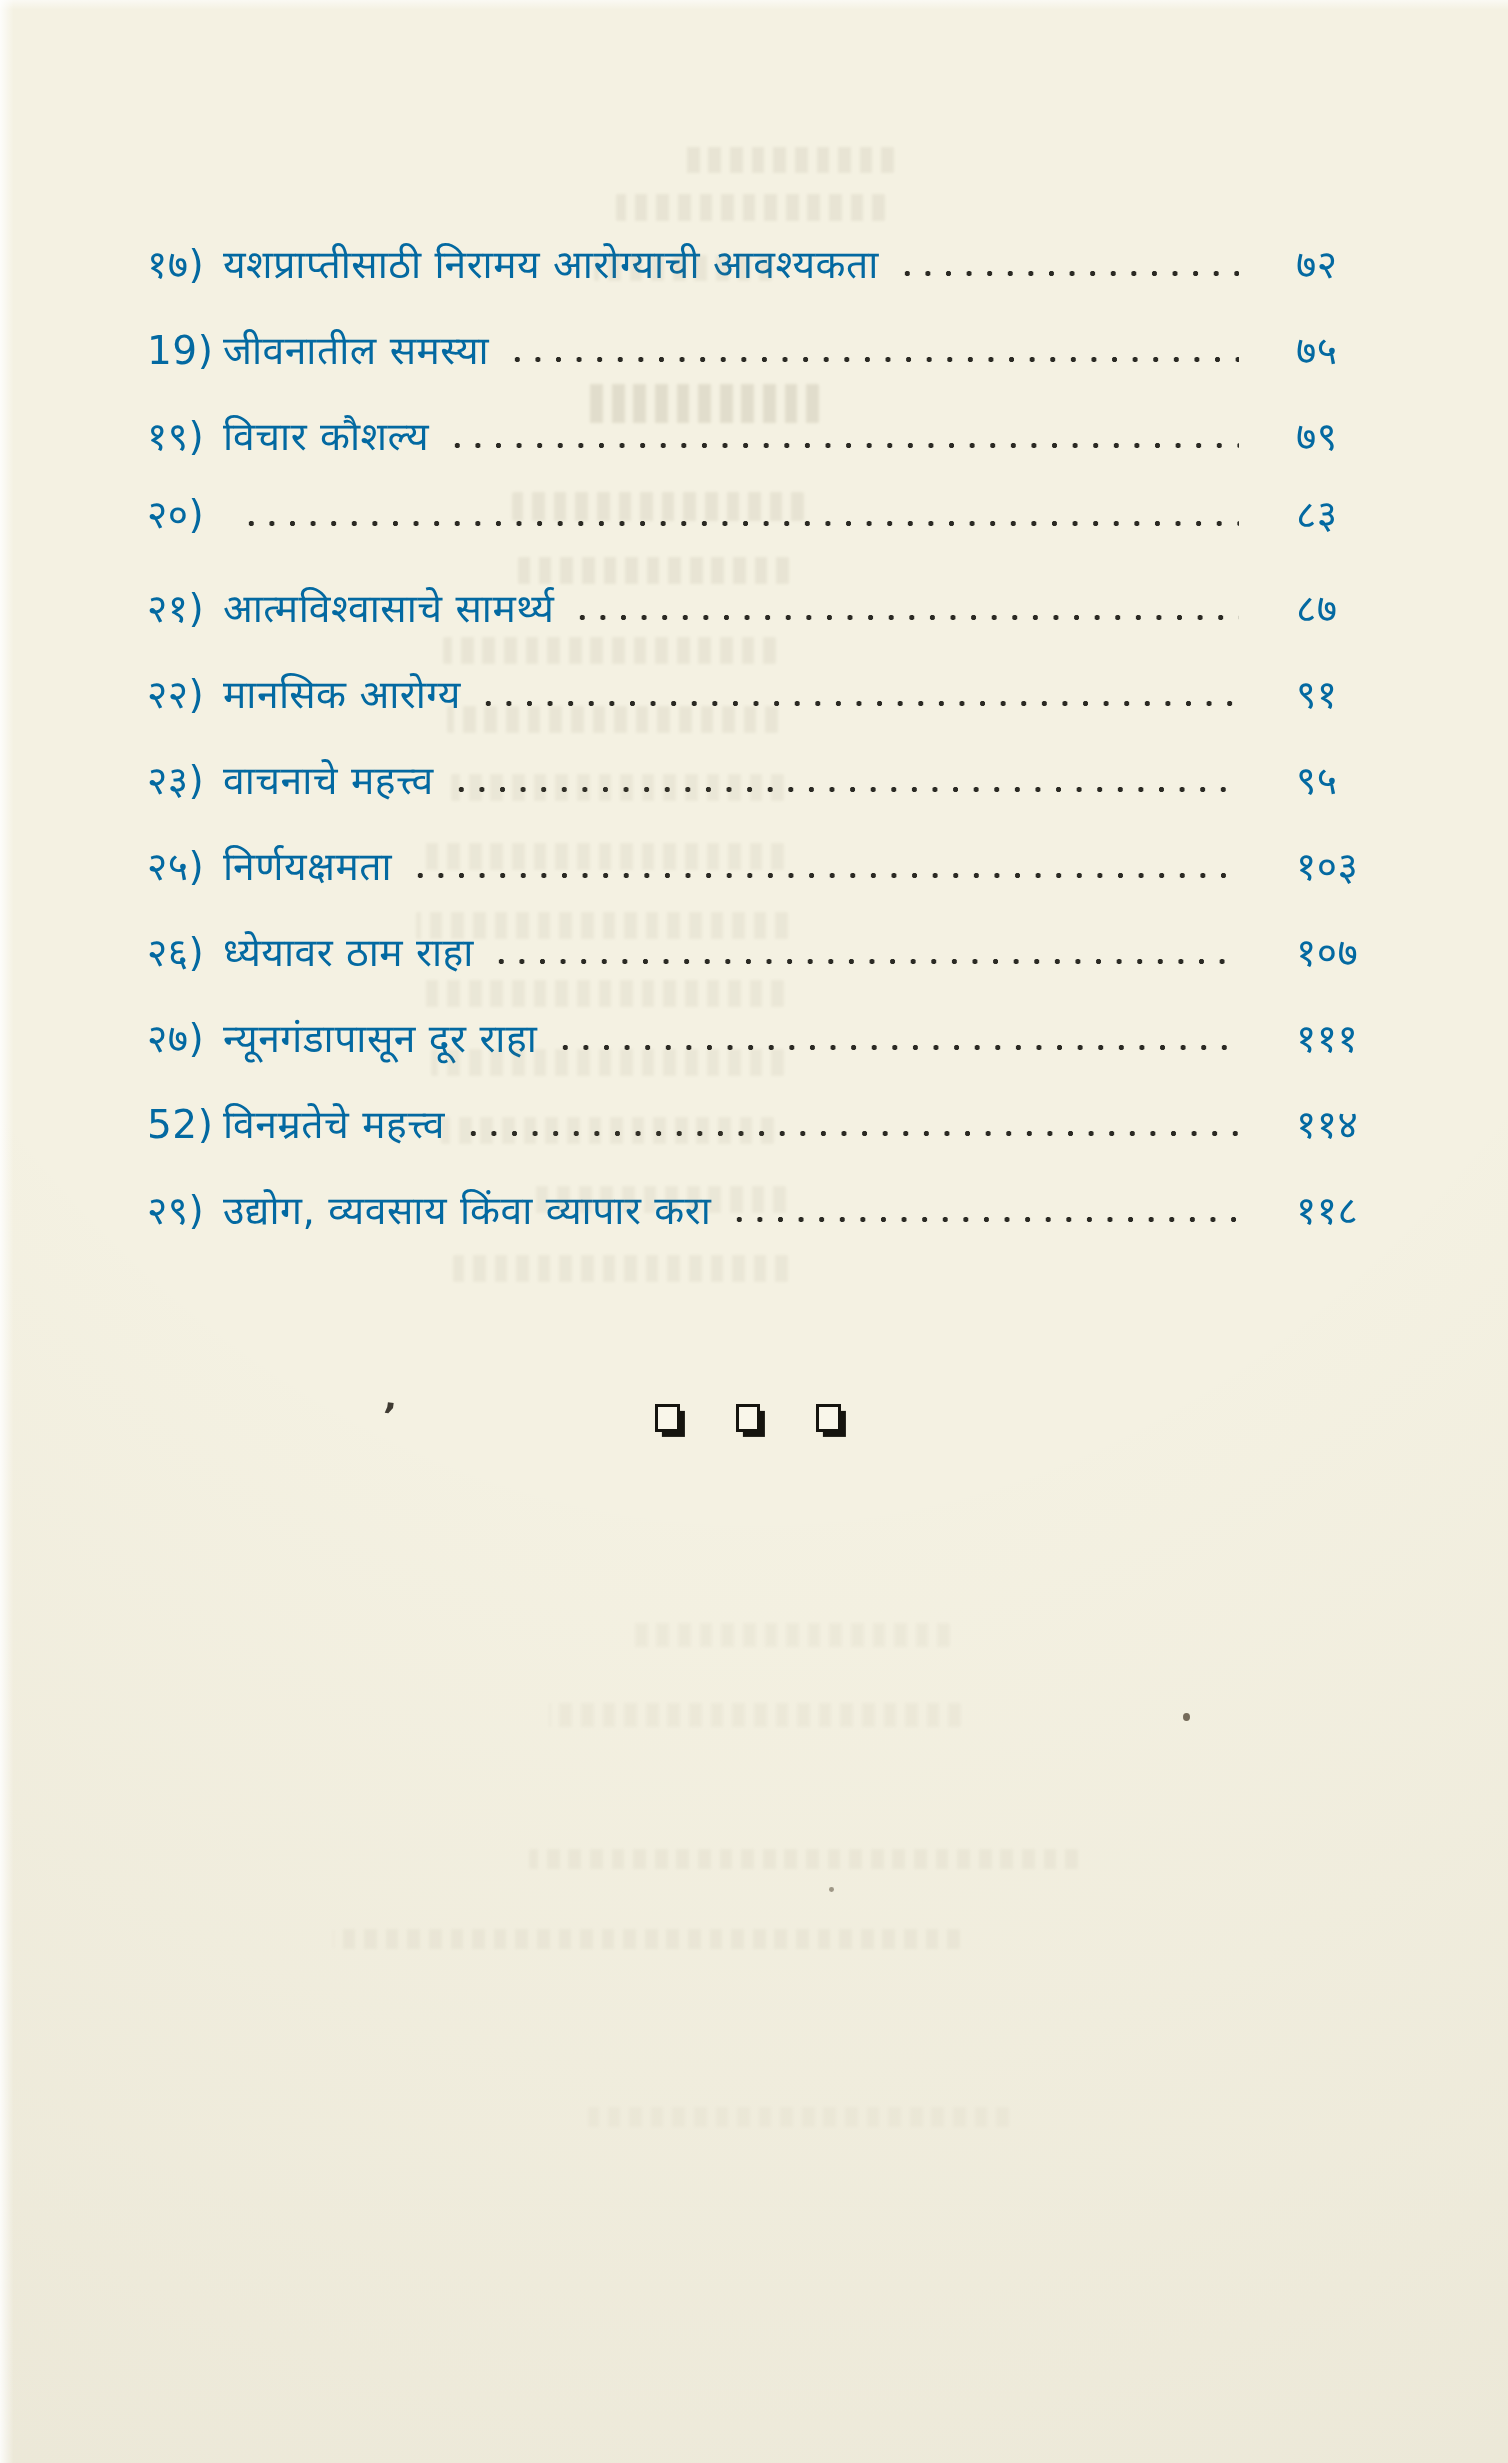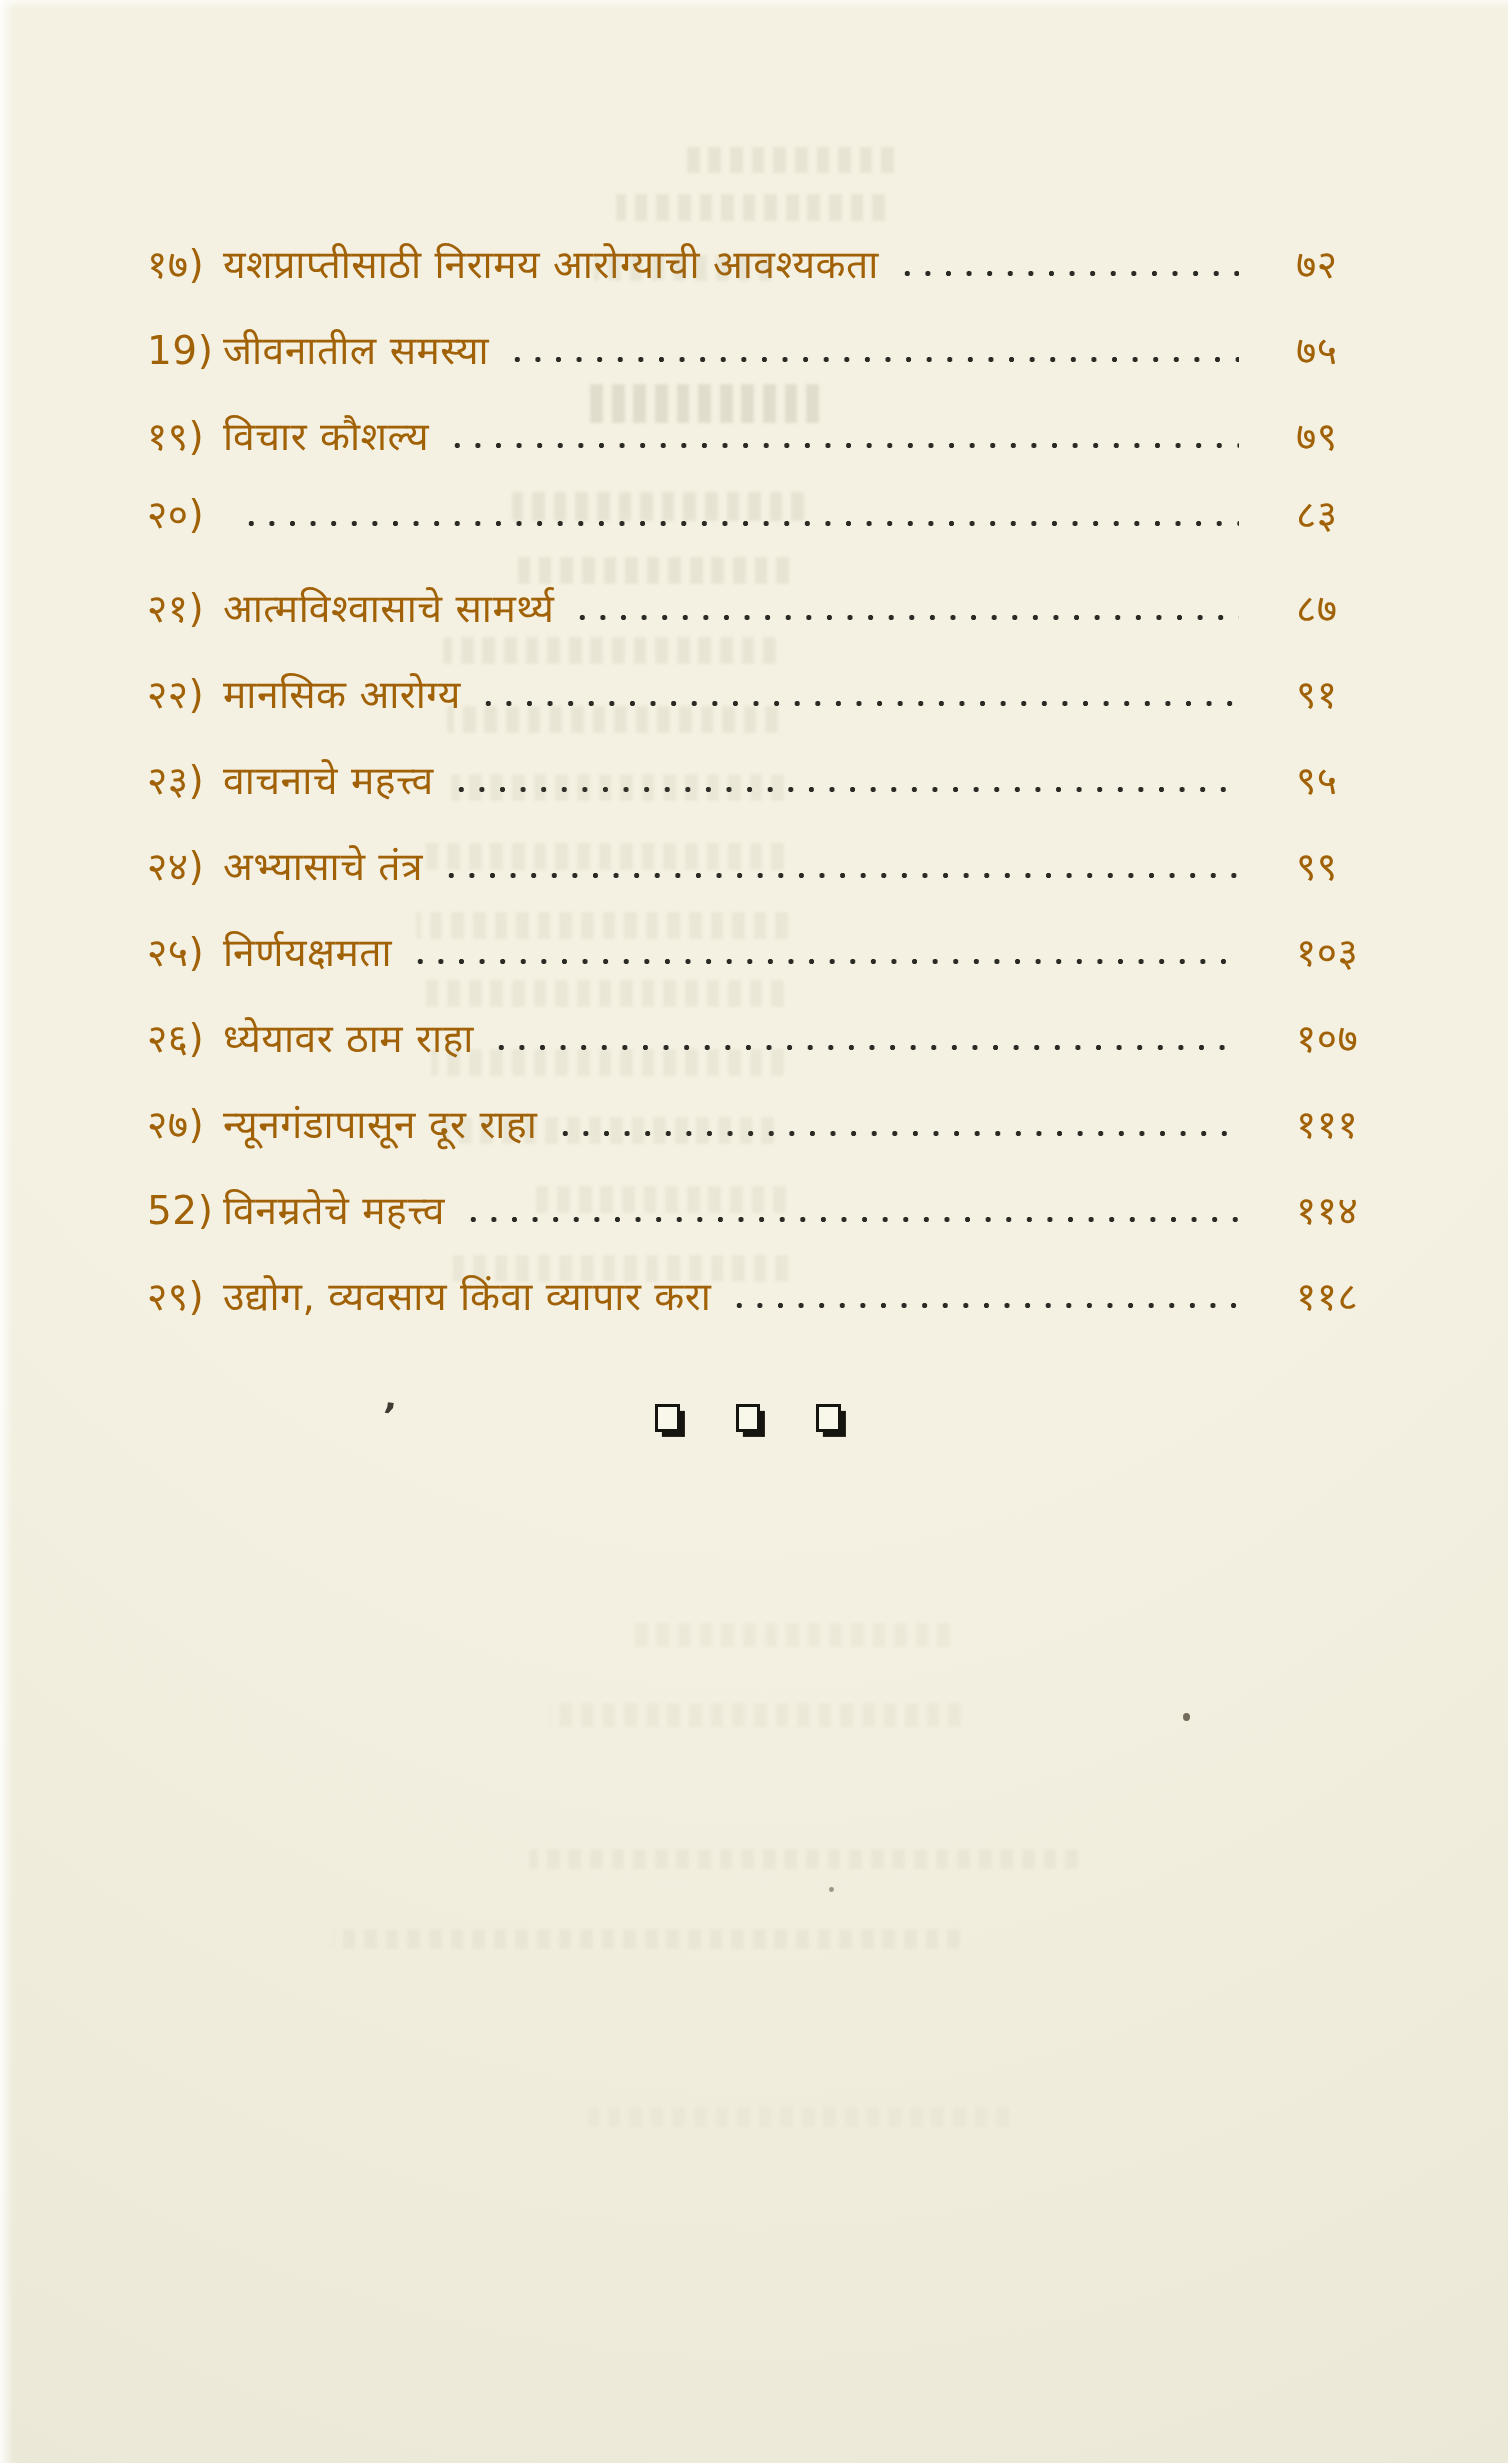--- a/index.html
+++ b/index.html
@@ -9,21 +9,21 @@
     background:
       linear-gradient(90deg, rgba(255,255,255,.85) 0px, rgba(255,255,255,0) 13.7px),
       linear-gradient(180deg, rgba(255,255,255,.6) 0px, rgba(255,255,255,0) 9.8px),
       radial-gradient(130% 110% at 50% 0%, rgba(0,0,0,0) 55%, rgba(125,112,78,.07) 100%),
       #f4f1e2;
   }
   .page{position:absolute;inset:0;}
   
   .toc{
     position:absolute; top:228px; left:147px; right:124px;
-    color:#a16207;
+    color:#0369a1;
   }
   .toc-row{
     display:flex; align-items:baseline;
     height:86px; font-size:39px; font-weight:500;
     letter-spacing:0.5px; white-space:nowrap;
   }
   .num{flex:0 0 76px;}
   .title{flex:0 0 auto;margin-top:8px;}
   .leader{
     flex:1 1 auto; height:8.8px; margin-left:17.6px; margin-right:57px;
@@ -91,26 +91,20 @@
       <span class="leader"></span>
       <span class="pageno">९१</span>
     </div>
       <div class="toc-row">
       <span class="num">२३)</span>
       <span class="title">वाचनाचे महत्त्व</span>
       <span class="leader"></span>
       <span class="pageno">९५</span>
     </div>
       <div class="toc-row">
-      <span class="num">२४)</span>
-      <span class="title">अभ्यासाचे तंत्र</span>
-      <span class="leader"></span>
-      <span class="pageno">९९</span>
-    </div>
-      <div class="toc-row">
       <span class="num">२५)</span>
       <span class="title">निर्णयक्षमता</span>
       <span class="leader"></span>
       <span class="pageno">१०३</span>
     </div>
       <div class="toc-row">
       <span class="num">२६)</span>
       <span class="title">ध्येयावर ठाम राहा</span>
       <span class="leader"></span>
       <span class="pageno">१०७</span>

